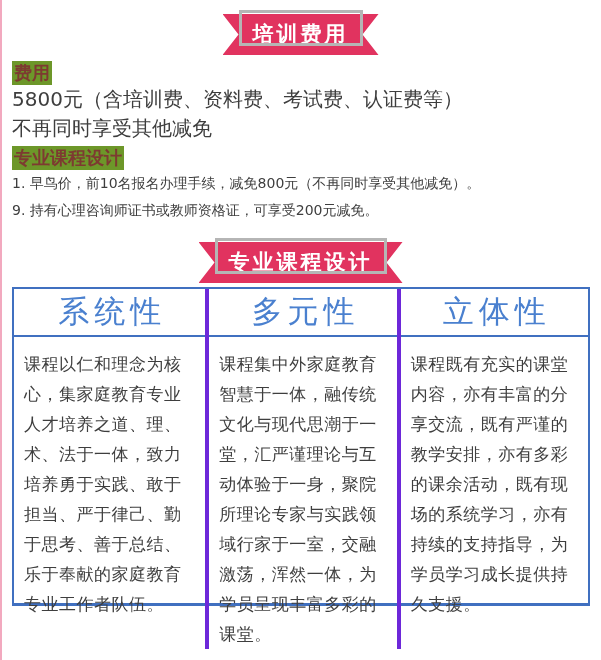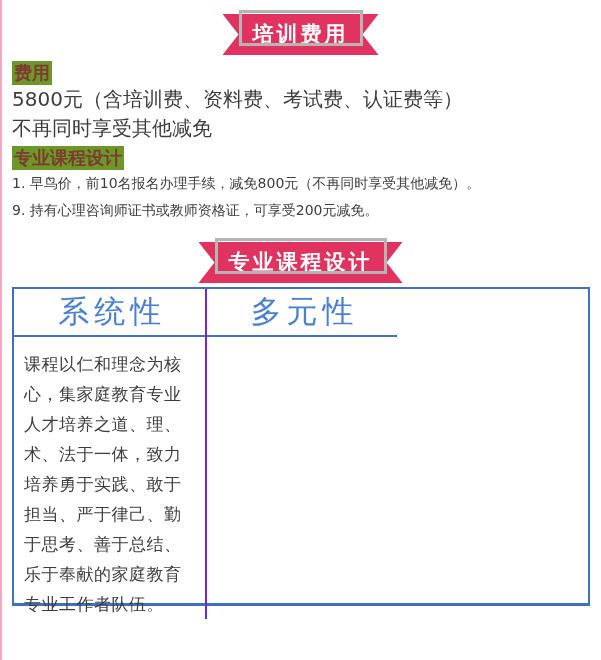--- a/index.html
+++ b/index.html
@@ -63,21 +63,21 @@
   .course-table {
     margin:4px 11px 0 12px;
     height:319px;
     border:2px solid #4070c0;
     border-bottom-width:3px;
     display:grid;
     grid-template-columns:1fr 1fr 1fr;
     background:#ffffff;
   }
   .course-col { display:flex; flex-direction:column; min-width:0; }
-  .course-col + .course-col { border-left:2px solid #6d28d9; }
+  .course-col + .course-col { border-left:4px solid #6d28d9; }
   .course-th {
     height:48px;
     flex:0 0 48px;
     border-bottom:2px solid #4070c0;
     display:flex; align-items:center; justify-content:center;
     font-size:31px;
     letter-spacing:5px;
     text-indent:5px;
     color:#4a80cf;
     font-weight:normal;
@@ -129,15 +129,20 @@
     </div>
   </div>
 
   <div class="course-table">
     <div class="course-col">
       <div class="course-th">系统性</div>
       <div class="course-td">课程以仁和理念为核心，集家庭教育专业人才培养之道、理、术、法于一体，致力培养勇于实践、敢于担当、严于律己、勤于思考、善于总结、乐于奉献的家庭教育专业工作者队伍。</div>
     </div>
     <div class="course-col">
       <div class="course-th">多元性</div>
+      <div class="course-td">课程集中外家庭教育智慧于一体，融传统文化与现代思潮于一堂，汇严谨理论与互动体验于一身，聚院所理论专家与实践领域行家于一室，交融激荡，浑然一体，为学员呈现丰富多彩的课堂。</div>
+    </div>
+    <div class="course-col">
+      <div class="course-th">立体性</div>
+      <div class="course-td">课程既有充实的课堂内容，亦有丰富的分享交流，既有严谨的教学安排，亦有多彩的课余活动，既有现场的系统学习，亦有持续的支持指导，为学员学习成长提供持久支援。</div>
     </div>
   </div>
 </div>
 
 </body></html>

